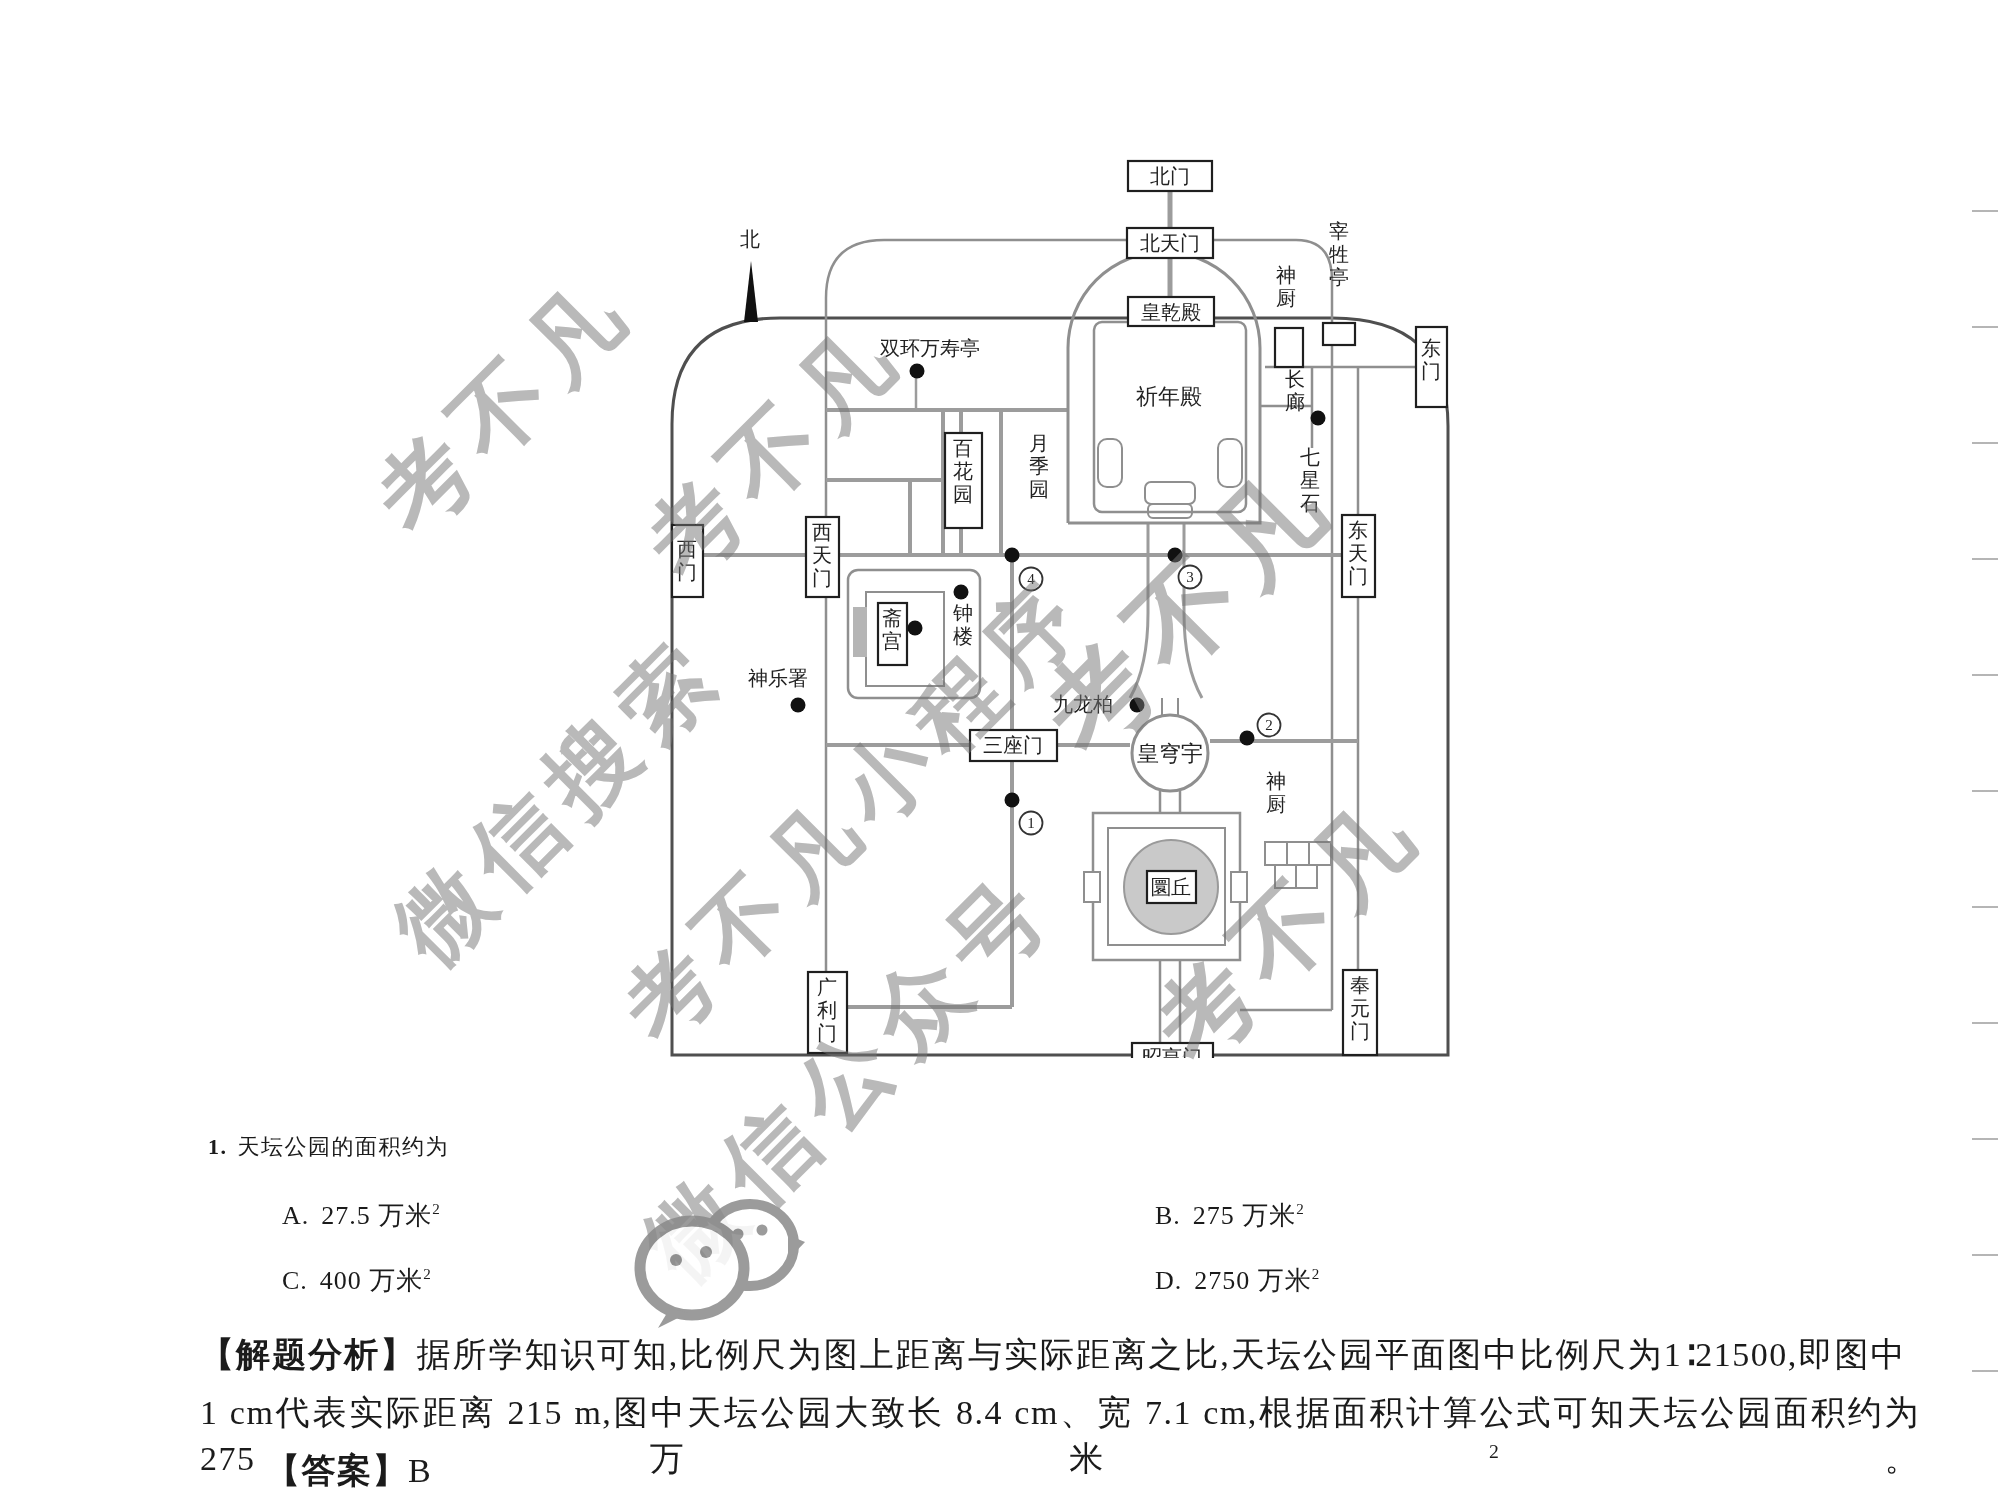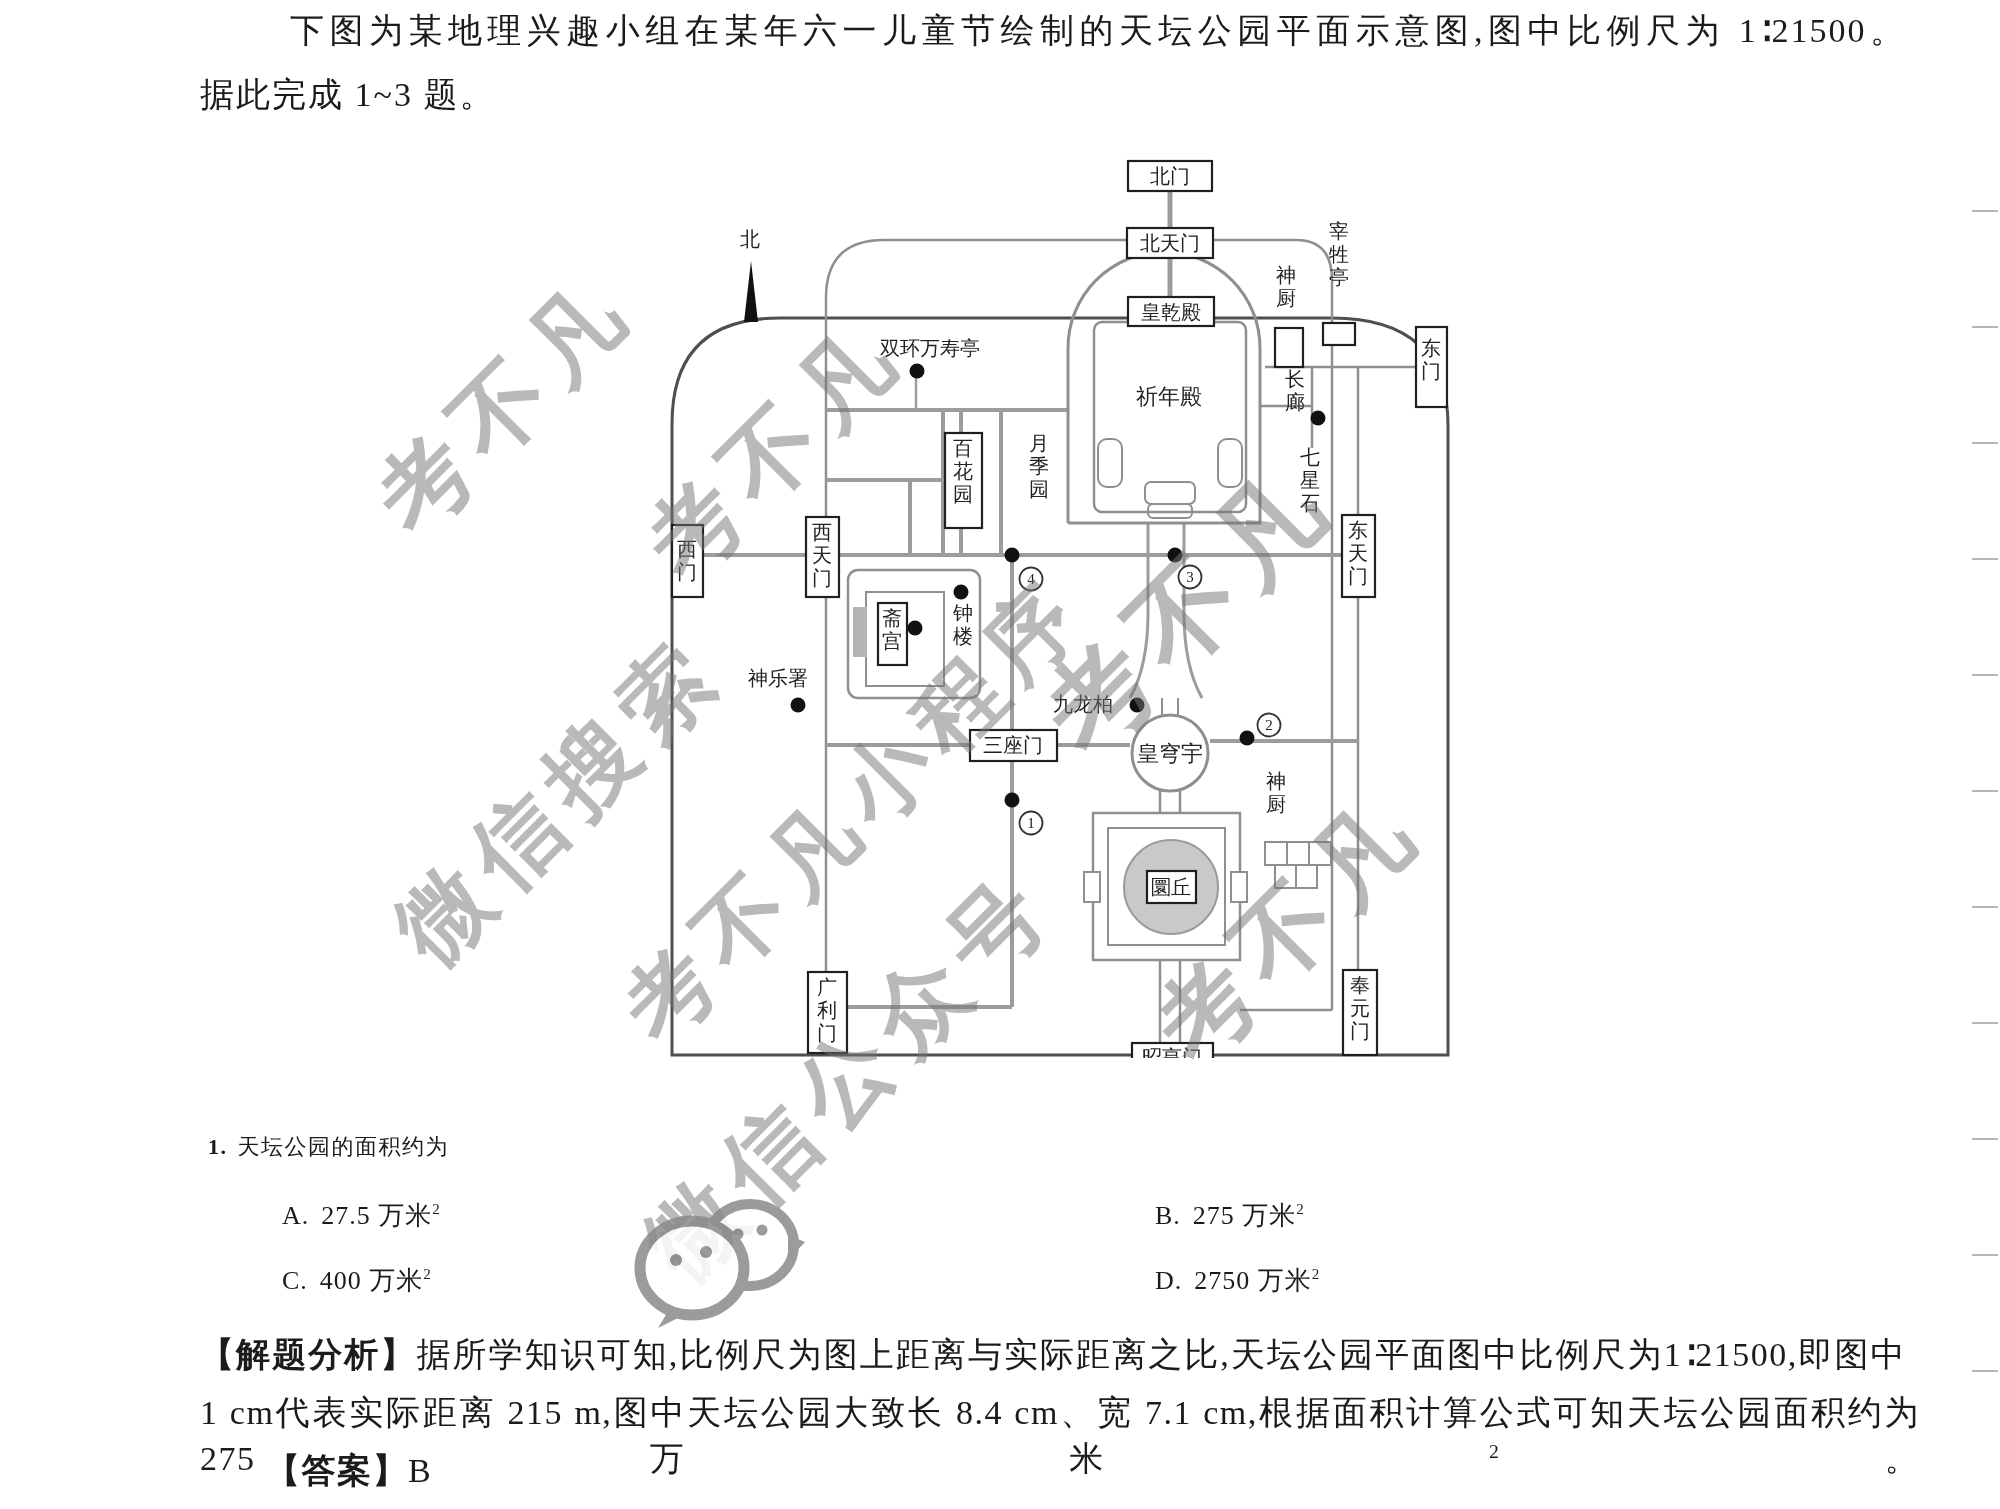--- a/index.html
+++ b/index.html
@@ -31,22 +31,20 @@
   .mkt{font-size:15px;text-anchor:middle;fill:#222;font-family:"Liberation Serif",serif;}
   
   #cropmarks{position:absolute;left:1972px;top:210px;width:26px;height:1170px;
      background:repeating-linear-gradient(to bottom,#a3a3a3 0 2px,transparent 2px 116px);opacity:.8;}
 </style>
 </head>
 <body>
 
 <div id="page">
 
-  <div class="abs txt just" style="left:200px;top:8px;width:1706px;text-indent:90px;">下图为某地理兴趣小组在某年六一儿童节绘制的天坛公园平面示意图,图中比例尺为 1∶21500。</div>
-  <div class="abs txt" style="left:200px;top:72px;">据此完成 1~3 题。</div>
 
   <svg class="abs" style="left:670px;top:158px;z-index:2;" width="780" height="900" viewBox="0 0 780 900">
 
     <path class="wall" d="M2,897 V266 Q2,160 110,160 H662 Q778,160 778,268 V897 Z"></path>
 
     <path class="iwall" d="M156,814 V140 Q156,82 214,82 H457"></path>
     <path class="iwall" d="M543,82 H626 Q662,82 662,122 V852"></path>
     <path class="iwall" d="M570,852 H662"></path>
     <path class="iwall" d="M688,209 V357 M688,439 V812"></path>
     <path class="iwall" d="M595,209 H767"></path>

